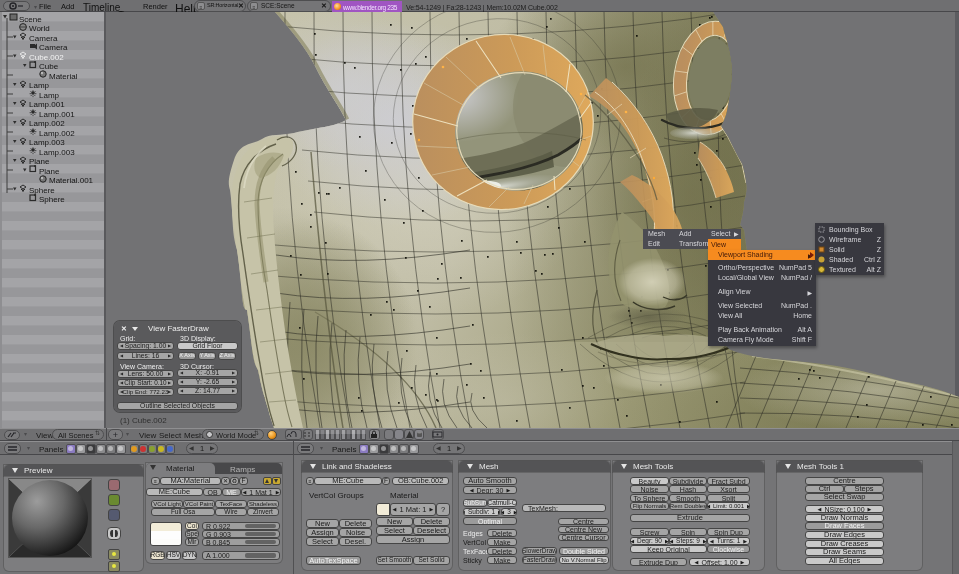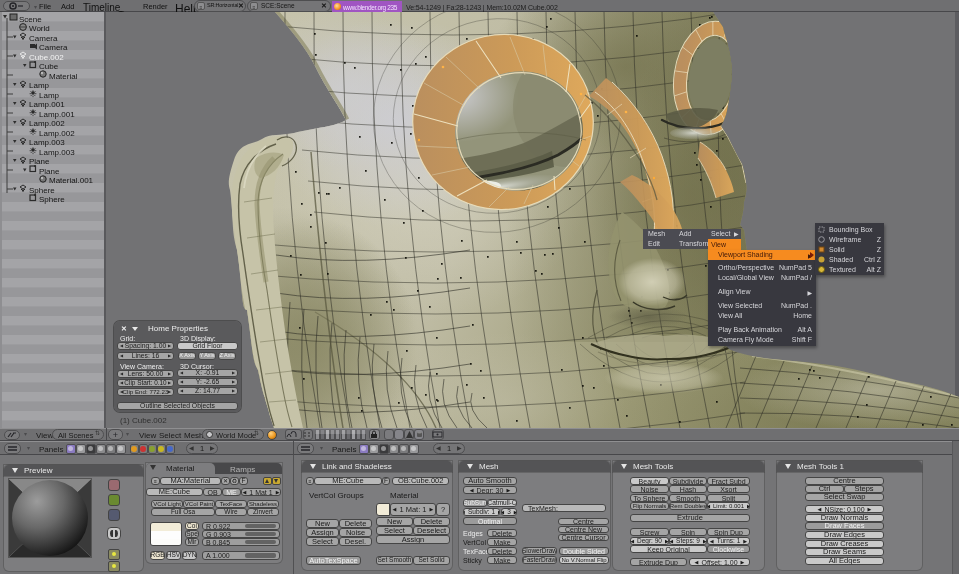--- a/index.html
+++ b/index.html
@@ -338,21 +338,21 @@
 <path d="M606,274 C616,293 621,313 619,330" fill="none" stroke="#4c4b36" stroke-width="1.1" opacity="0.8"></path>
 <path d="M487,332 C502,325 540,320 558,324 C580,320 608,324 624,331 C608,343 580,349 556,347 C530,349 502,343 487,332Z" fill="#aeab8c" opacity="0.75"></path>
 <path d="M485,332 C510,344 542,349 560,347 C586,348 614,341 631,332" fill="none" stroke="#32311f" stroke-width="2"></path>
 <path d="M492,340 C516,351 552,355 577,352 C600,349 618,343 630,337" fill="none" stroke="#7c7a5c" stroke-width="1.1" opacity="0.75"></path>
 <ellipse cx="558" cy="366" rx="60" ry="16" fill="url(#tipg)" opacity="0.7"></ellipse>
 </g>
 </svg>
 <div class="ab" style="left:114px;top:321px;width:127px;height:91px;background:rgba(88,88,90,0.94);border-radius:6px;box-shadow:0 0 0 1px rgba(40,40,40,.5);z-index:20"></div>
 <div class="wlbl" style="left:121px;top:325px;font-size:7px;font-weight:bold;z-index:21;">✕</div>
 <div class="ab" style="left:132px;top:327px;width:0;height:0;border-left:3.5px solid transparent;border-right:3.5px solid transparent;border-top:4.5px solid #e8e8e8;z-index:21;"></div>
-<div class="wlbl" style="left:148px;top:325px;font-size:8px;z-index:21;">Home Properties</div>
+<div class="wlbl" style="left:148px;top:325px;font-size:8px;z-index:21;">View FasterDraw</div>
 <div class="wlbl" style="left:120px;top:335px;font-size:7px;z-index:21;">Grid:</div>
 <div class="wlbl" style="left:180px;top:335px;font-size:7px;z-index:21;">3D Display:</div>
 <div class="btn  pill" style="left:117px;top:342px;width:57px;height:8px;font-size:6.8px;z-index:21;"><span style="position:absolute;left:2px;top:1px;font-size:4px;color:#2a2a2a">◀</span>Spacing: 1.00<span style="position:absolute;right:2px;top:1px;font-size:4px;color:#2a2a2a">▶</span></div>
 <div class="btn btnl pill" style="left:177px;top:342px;width:61px;height:8px;font-size:6.8px;z-index:21;">Grid Floor</div>
 <div class="btn  pill" style="left:117px;top:352px;width:57px;height:8px;font-size:6.8px;z-index:21;"><span style="position:absolute;left:2px;top:1px;font-size:4px;color:#2a2a2a">◀</span>Lines: 16<span style="position:absolute;right:2px;top:1px;font-size:4px;color:#2a2a2a">▶</span></div>
 <div class="btn btnw pill" style="left:178px;top:352px;width:18px;height:8px;font-size:5.5px;z-index:21;">X Axis</div>
 <div class="btn btnw pill" style="left:198px;top:352px;width:18px;height:8px;font-size:5.5px;z-index:21;">Y Axis</div>
 <div class="btn btnw pill" style="left:218px;top:352px;width:18px;height:8px;font-size:5.5px;z-index:21;">Z Axis</div>
 <div class="wlbl" style="left:120px;top:363px;font-size:7px;z-index:21;">View Camera:</div>
 <div class="wlbl" style="left:180px;top:363px;font-size:7px;z-index:21;">3D Cursor:</div>

